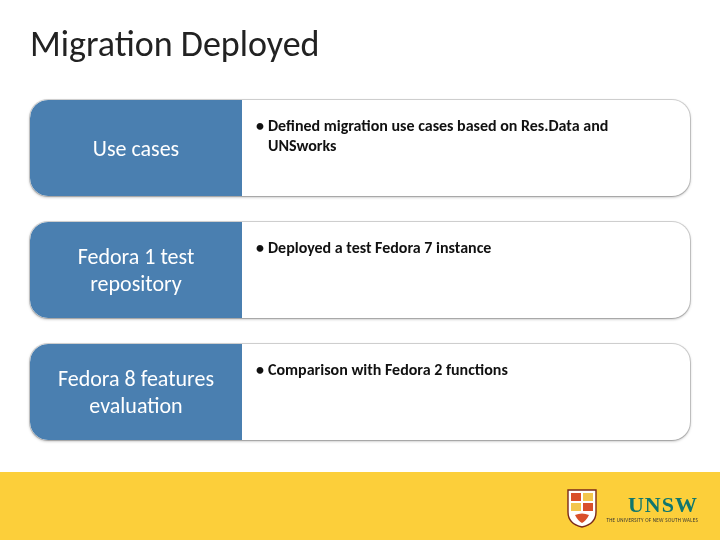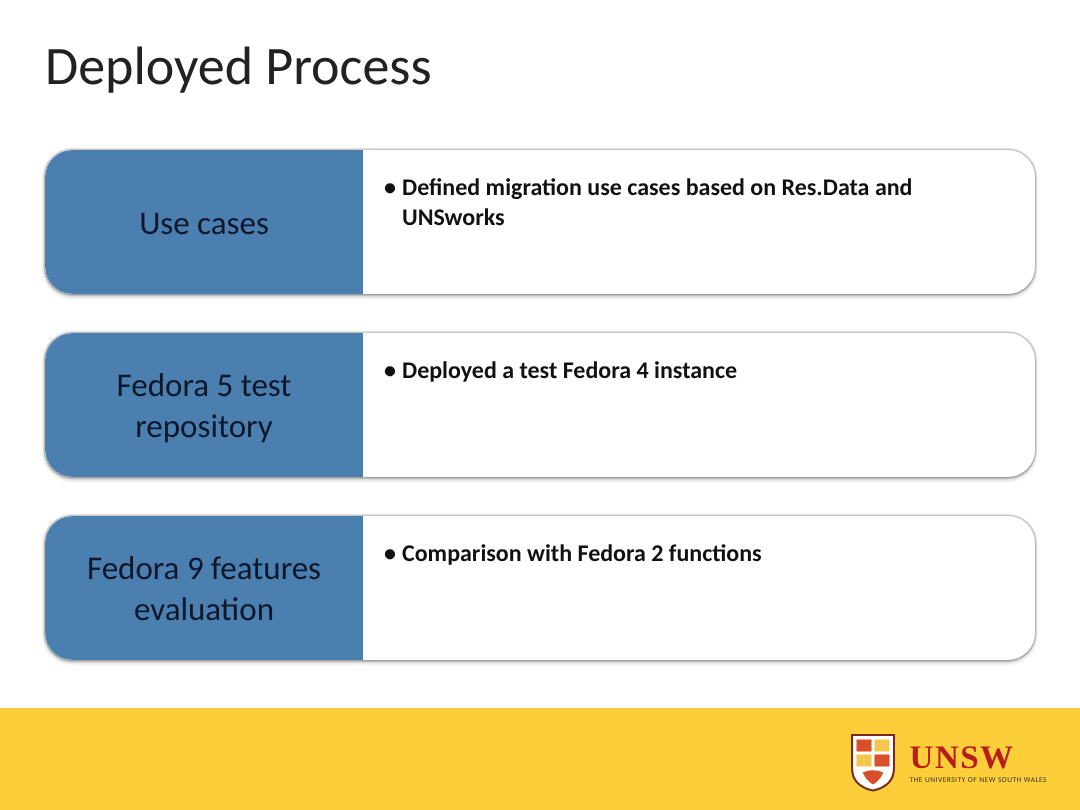--- a/index.html
+++ b/index.html
@@ -21,21 +21,21 @@
     margin-bottom: 26px;
     min-height: 96px;
     overflow: hidden;
   }
   .row .left {
     width: 212px; flex: 0 0 212px;
     background: #4a7fb0;
     display: flex; align-items: center; justify-content: center;
     text-align: center;
     padding: 10px 14px;
-    color: #0f172a;
+    color: #ffffff;
     font-size: 22px;
     border-top-left-radius: 18px;
     border-bottom-left-radius: 18px;
   }
   .row .right {
     flex: 1;
     display: flex; flex-direction: column; justify-content: flex-start;
     padding: 14px 18px 10px 14px;
   }
   .row .right ul { list-style: none; }
@@ -56,55 +56,55 @@
   }
   .crest {
     width: 32px; height: 40px; position: relative;
   }
   .crest svg { width: 32px; height: 40px; display: block; }
   .unsw-text {
     display: flex; flex-direction: column; line-height: 1;
   }
   .unsw-text .big {
     font-family: Georgia, "Times New Roman", serif;
-    font-weight: 700; font-size: 22px; letter-spacing: 1px; color: #b91c1c;
+    font-weight: 700; font-size: 22px; letter-spacing: 1px; color: #0f766e; text-align: right;
   }
   .unsw-text .small {
     font-size: 5px; color: #333; letter-spacing: 0.3px; margin-top: 2px;
   }
 </style>
 </head>
 <body>
 
 <div class="slide">
 
-  <div class="title">Deployed Process</div>
+  <div class="title">Migration Deployed</div>
 
   <div class="rows">
 
     <div class="row">
       <div class="left">Use cases</div>
       <div class="right">
         <ul>
           <li>Defined migration use cases based on Res.Data and UNSworks</li>
         </ul>
       </div>
     </div>
 
     <div class="row">
-      <div class="left">Fedora 5 test repository</div>
+      <div class="left">Fedora 1 test repository</div>
       <div class="right">
         <ul>
-          <li>Deployed a test Fedora 4 instance</li>
+          <li>Deployed a test Fedora 7 instance</li>
         </ul>
       </div>
     </div>
 
     <div class="row">
-      <div class="left">Fedora 9 features evaluation</div>
+      <div class="left">Fedora 8 features evaluation</div>
       <div class="right">
         <ul>
           <li>Comparison with Fedora 2 functions</li>
         </ul>
       </div>
     </div>
 
   </div>
 
   <div class="footer-bar"></div>

